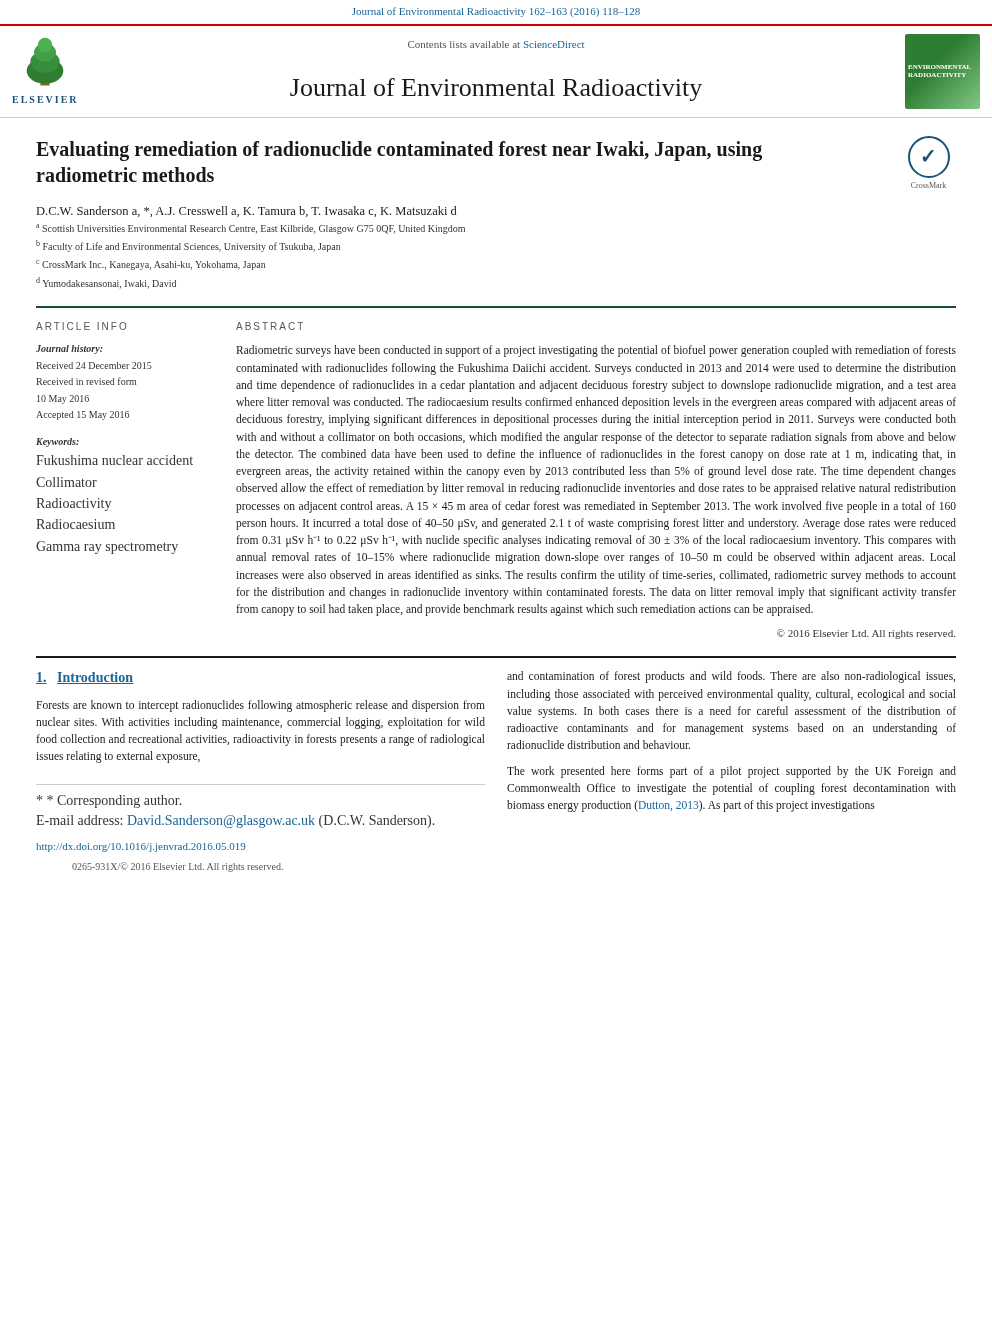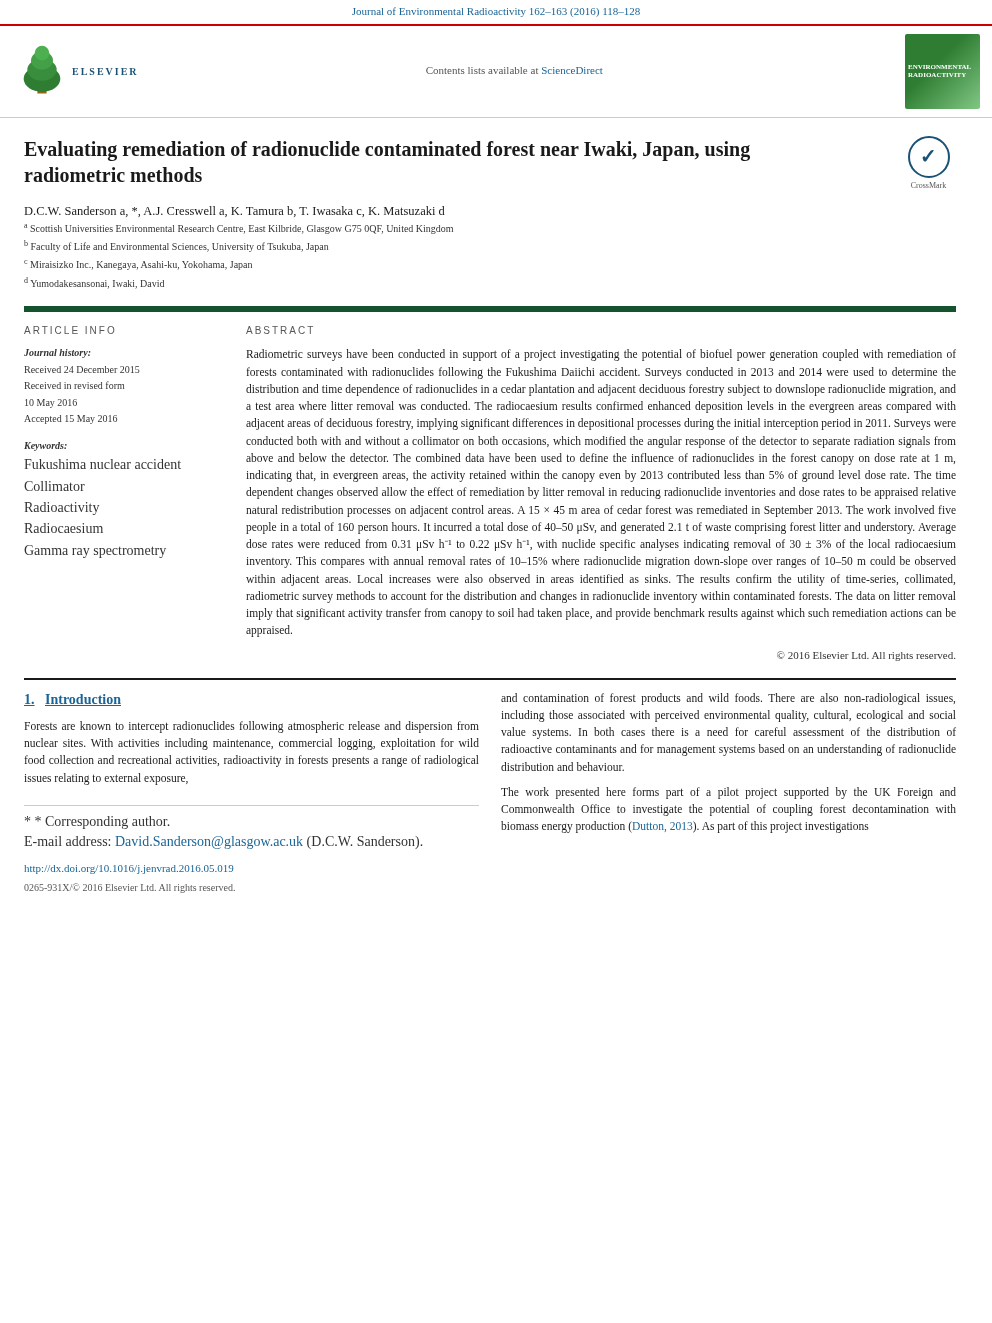--- a/index.html
+++ b/index.html
@@ -27,20 +27,21 @@
       padding: 8px 12px;
       gap: 10px;
     }
     .header-logo-left {
       display: flex;
       align-items: center;
       min-width: 90px;
     }
     .elsevier-logo {
       display: flex;
+      flex-direction: column;
       align-items: center;
       font-size: 9px;
     }
     .elsevier-tree {
       width: 60px;
       height: 55px;
     }
     .elsevier-text {
       font-size: 10px;
       font-weight: bold;
@@ -94,21 +95,21 @@
       justify-content: center;
     }
     .journal-img-text {
       font-size: 7px;
       color: #fff;
       font-weight: bold;
       padding: 3px;
       line-height: 1.2;
     }
     .article-body {
-      padding: 18px 36px 10px 24px;
+      padding: 18px 36px 10px 36px;
     }
     .article-title-row {
       display: flex;
       justify-content: space-between;
       align-items: flex-start;
       margin-bottom: 10px;
     }
     .article-title {
       font-size: 20px;
       font-weight: bold;
@@ -151,22 +152,21 @@
       line-height: 1.6;
     }
     .affiliations p {
       margin-bottom: 1px;
     }
     .affiliations sup {
       font-size: 8px;
     }
     .two-col {
       display: flex;
-      gap: 22px;
-      border-top: 6px solid #14532d;
+      border-top: 2px solid #14532d;
       padding-top: 12px;
     }
     .col-left {
       width: 200px;
       min-width: 200px;
     }
     .col-right {
       flex: 1;
     }
     .section-heading {
@@ -253,20 +253,21 @@
     }
     .doi-link {
       color: #1a6496;
       text-decoration: none;
       font-size: 11px;
     }
     .footer-info {
       font-size: 10px;
       color: #555;
       margin-top: 4px;
+      margin-left: 36px;
     }
     .blue-link { color: #1a6496; text-decoration: none; }
   </style>
 </head>
 <body>
 
 <div class="top-banner">
   <span>Journal of Environmental Radioactivity 162–163 (2016) 118–128</span>
 </div>
 
@@ -281,20 +282,21 @@
         <ellipse cx="30" cy="10" rx="8" ry="8" fill="#4caf50"></ellipse>
       </svg>
       <span class="elsevier-text">ELSEVIER</span>
     </div>
   </div>
   <div class="header-center">
     <div class="contents-line">
       <span>Contents lists available at</span>
       <a class="science-direct-link">ScienceDirect</a>
     </div>
+    <div class="journal-title-header">Journal of Environmental Radioactivity</div>
   </div>
   <div class="header-logo-right">
     <div class="journal-img-placeholder">
       <span class="journal-img-text">ENVIRONMENTAL RADIOACTIVITY</span>
     </div>
   </div>
 </div>
 
 <div class="article-body">
 
@@ -306,21 +308,21 @@
     </div>
   </div>
 
   <div class="authors">
     <span>D.C.W. Sanderson a, *, A.J. Cresswell a, K. Tamura b, T. Iwasaka c, K. Matsuzaki d</span>
   </div>
 
   <div class="affiliations">
     <p><sup>a</sup> <span>Scottish Universities Environmental Research Centre, East Kilbride, Glasgow G75 0QF, United Kingdom</span></p>
     <p><sup>b</sup> <span>Faculty of Life and Environmental Sciences, University of Tsukuba, Japan</span></p>
-    <p><sup>c</sup> <span>Miraisizko Inc., Kanegaya, Asahi-ku, Yokohama, Japan</span></p>
+    <p><sup>c</sup> <span>CrossMark Inc., Kanegaya, Asahi-ku, Yokohama, Japan</span></p>
     <p><sup>d</sup> <span>Yumodakesansonai, Iwaki, David</span></p>
   </div>
 
   <div class="two-col">
 
     <div class="col-left">
       <div class="section-heading">ARTICLE INFO</div>
       <div class="article-info-label">Journal history:</div>
       <div class="article-info-value">Received 24 December 2015</div>
       <div class="article-info-value">Received in revised form</div>

